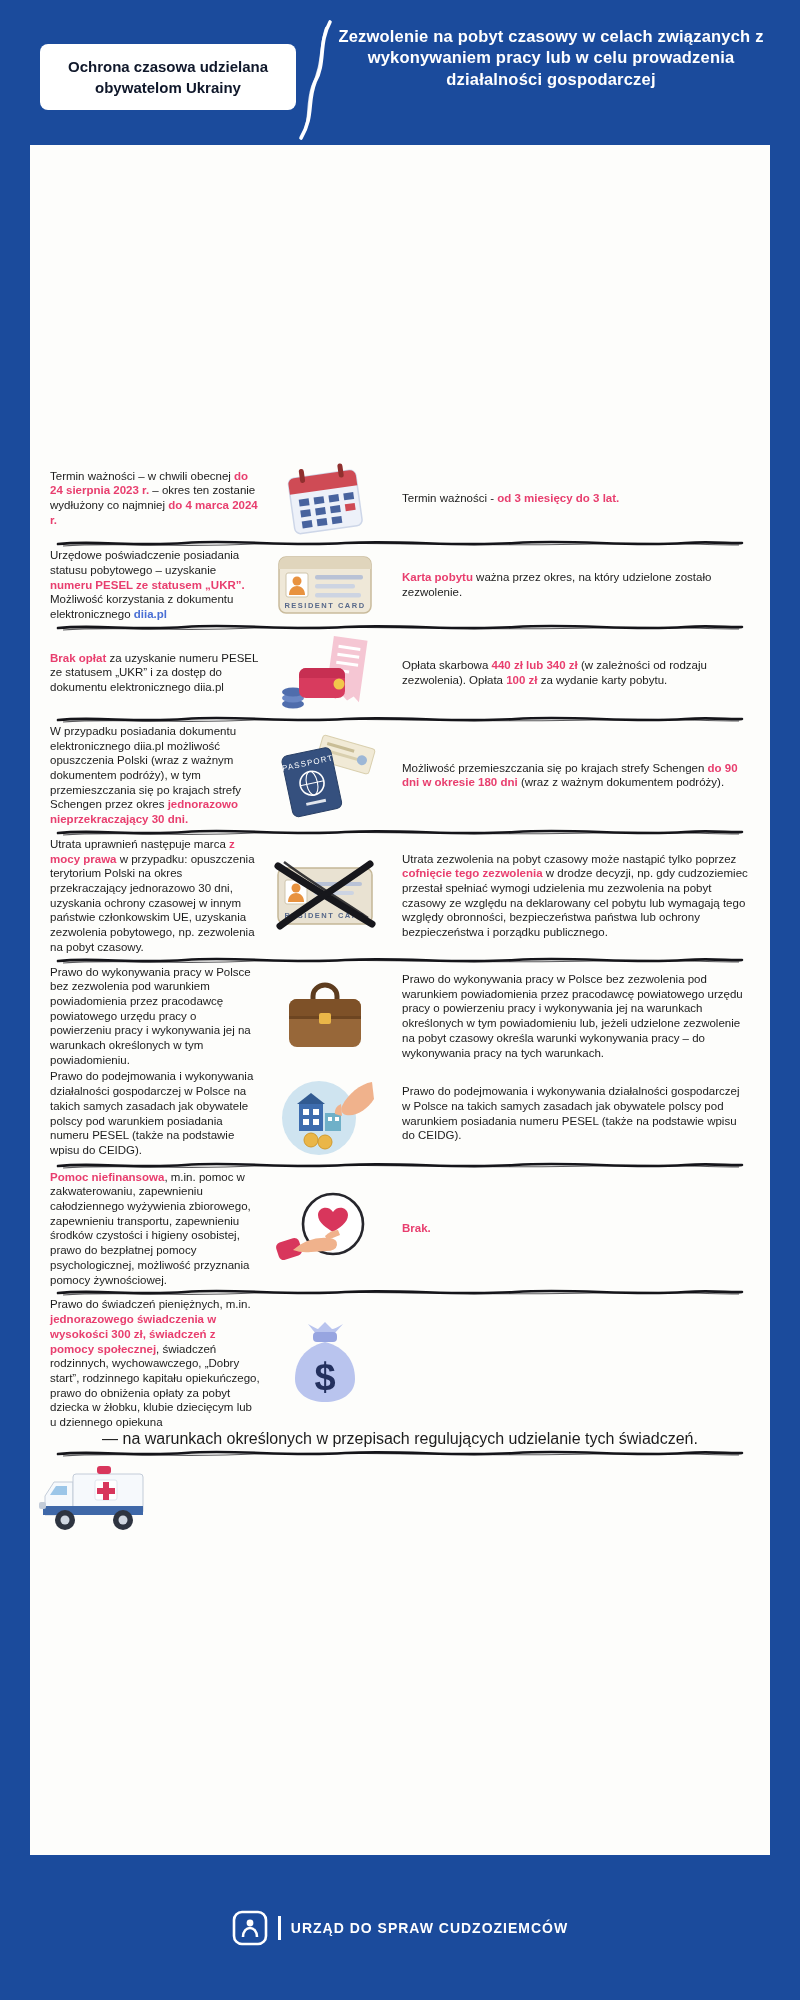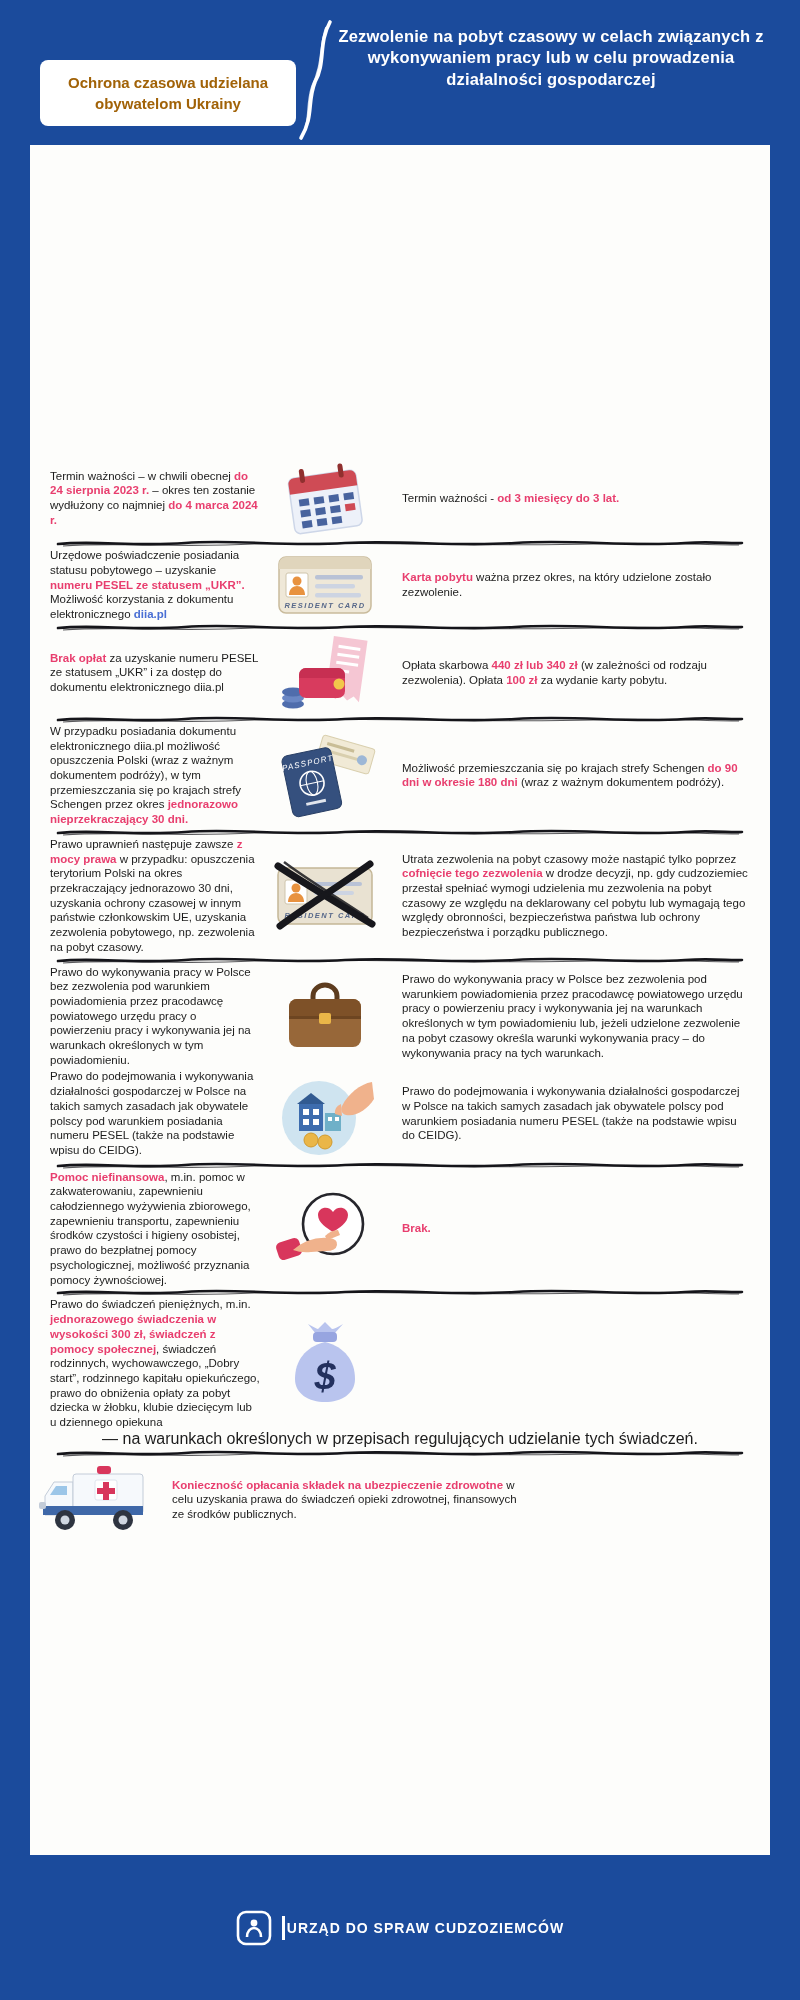--- a/index.html
+++ b/index.html
@@ -1,39 +1,39 @@
 <!DOCTYPE html>
 <html lang="pl"><head>
 <meta charset="utf-8">
 <style>
   html,body{margin:0;padding:0;background:#e9e9e9;}
   .frame{position:relative;width:800px;height:2000px;background:#1b4b9c;
          font-family:"Liberation Sans",sans-serif;color:#1c1c1c;overflow:hidden;margin:0 auto;}
   
-  .h-left{position:absolute;left:40px;top:60px;width:240px;background:#ffffff;border-radius:8px;
-          padding:12px 8px;text-align:center;color:#a16207;font-weight:bold;font-size:15px;line-height:1.4;}
+  .h-left{position:absolute;left:40px;top:44px;width:240px;background:#ffffff;border-radius:8px;
+          padding:12px 8px;text-align:center;color:#0f172a;font-weight:bold;font-size:15px;line-height:1.4;}
   .h-right{position:absolute;left:332px;top:26px;width:438px;text-align:center;color:#ffffff;
            font-weight:bold;font-size:16.5px;line-height:1.3;letter-spacing:.2px;}
   .h-scribble{position:absolute;left:294px;top:18px;}
   
   .paper{position:absolute;left:30px;top:145px;width:740px;height:1710px;background:#fdfdfb;
          display:flex;flex-direction:column;justify-content:center;overflow:hidden;}
   .row{display:flex;align-items:center;}
   .cell-l{width:210px;margin-left:20px;font-size:11.5px;line-height:1.28;}
-  .iconbox{width:130px;flex:0 0 auto;display:flex;justify-content:center;align-items:center;font-style:italic;}
+  .iconbox{width:130px;flex:0 0 auto;display:flex;justify-content:center;align-items:center;}
   .cell-r{width:348px;margin-left:12px;margin-right:20px;font-size:11.5px;line-height:1.28;}
   .hl{color:#e83e6e;font-weight:bold;}
   .hl2{color:#4a6fd4;font-weight:bold;}
   .sep{display:flex;justify-content:center;}
   .note{text-align:center;font-size:16px;padding:0 16px;}
   
   .footer{position:absolute;left:0;top:1855px;width:800px;height:145px;display:flex;
           align-items:center;justify-content:center;gap:10px;color:#ffffff;}
   .org{font-weight:bold;font-size:14px;letter-spacing:1px;border-left:3px solid #ffffff;
-       padding:4px 0 4px 2px;}
+       padding:4px 0 4px 10px;}
 </style>
 </head>
 <body>
 
 <div class="frame">
 
   <div class="h-left">
     <span>Ochrona czasowa udzielana obywatelom Ukrainy</span>
   </div>
   <div class="h-scribble">
@@ -157,21 +157,21 @@
     </div>
 
     <div class="sep">
       <svg width="690" height="10" viewBox="0 0 690 10">
           <path d="M3 6 C 40 2, 80 9, 130 5 C 180 1, 230 9, 290 5 C 350 2, 400 9, 460 5 C 520 1, 570 9, 630 5 C 660 3, 675 6, 687 5" fill="none" stroke="#15151a" stroke-width="2.6" stroke-linecap="round"></path>
           <path d="M8 8 C 60 4, 120 10, 200 6 C 300 3, 420 9, 540 6 C 600 4, 650 7, 684 7" fill="none" stroke="#15151a" stroke-width="1.1" opacity=".7"></path>
         </svg>
     </div>
 
     <div class="row">
-      <div class="cell-l"><span>Prawo uprawnień następuje zawsze </span><span class="hl">z mocy prawa</span><span> w przypadku: opuszczenia terytorium Polski na okres przekraczający jednorazowo 30 dni, uzyskania ochrony czasowej w innym państwie członkowskim UE, uzyskania zezwolenia pobytowego, np. zezwolenia na pobyt czasowy.</span></div>
+      <div class="cell-l"><span>Utrata uprawnień następuje marca </span><span class="hl">z mocy prawa</span><span> w przypadku: opuszczenia terytorium Polski na okres przekraczający jednorazowo 30 dni, uzyskania ochrony czasowej w innym państwie członkowskim UE, uzyskania zezwolenia pobytowego, np. zezwolenia na pobyt czasowy.</span></div>
       <div class="iconbox">
         <svg width="106" height="80" viewBox="0 0 106 80">
           <g transform="translate(4 8)">
             <rect x="2" y="4" width="94" height="56" rx="7" fill="#e9e2d2" stroke="#c4b797" stroke-width="1.5"></rect>
             <rect x="9" y="16" width="22" height="24" rx="2" fill="#ffffff" stroke="#cfc5ac"></rect>
             <circle cx="20" cy="24" r="4.5" fill="#e8923f"></circle>
             <path d="M12 38 c0-6 4-9 8-9 s8 3 8 9 z" fill="#e8923f"></path>
             <rect x="38" y="18" width="48" height="4" rx="2" fill="#b9c2d6"></rect>
             <rect x="38" y="27" width="40" height="4" rx="2" fill="#cdd4e2"></rect>
             <text x="49" y="54" font-size="7.5" font-weight="bold" fill="#57688a" text-anchor="middle" letter-spacing="1.5">RESIDENT CARD</text>
@@ -287,21 +287,20 @@
           <rect x="58" y="22" width="22" height="20" rx="2" fill="#ffffff" stroke="#dfe5ee"></rect>
           <path d="M66 24 h6 v6 h6 v6 h-6 v6 h-6 v-6 h-6 v-6 h6 z" fill="#d8365c"></path>
           <rect x="6" y="48" width="100" height="9" fill="#3f68a8"></rect>
           <rect x="2" y="44" width="7" height="7" rx="2" fill="#c3ccd8"></rect>
           <circle cx="28" cy="62" r="10" fill="#2e3440"></circle>
             <circle cx="28" cy="62" r="4.5" fill="#cfd6e0"></circle>
           <circle cx="86" cy="62" r="10" fill="#2e3440"></circle>
             <circle cx="86" cy="62" r="4.5" fill="#cfd6e0"></circle>
         </svg>
       </div>
-      <div class="cell-r"><span class="hl">Konieczność opłacania składek na ubezpieczenie zdrowotne</span><span> w celu uzyskania prawa do świadczeń opieki zdrowotnej, finansowych ze środków publicznych.</span></div>
     </div>
 
   </div>
 
   <div class="footer">
     <svg width="36" height="36" viewBox="0 0 36 36">
       <rect x="2" y="2" width="32" height="32" rx="8" fill="none" stroke="#ffffff" stroke-width="2.6"></rect>
       <circle cx="18" cy="13" r="3.4" fill="#ffffff"></circle>
       <path d="M11 27 c0-6 3.5-9 7-9 s7 3 7 9" fill="none" stroke="#ffffff" stroke-width="2.6"></path>
     </svg>

